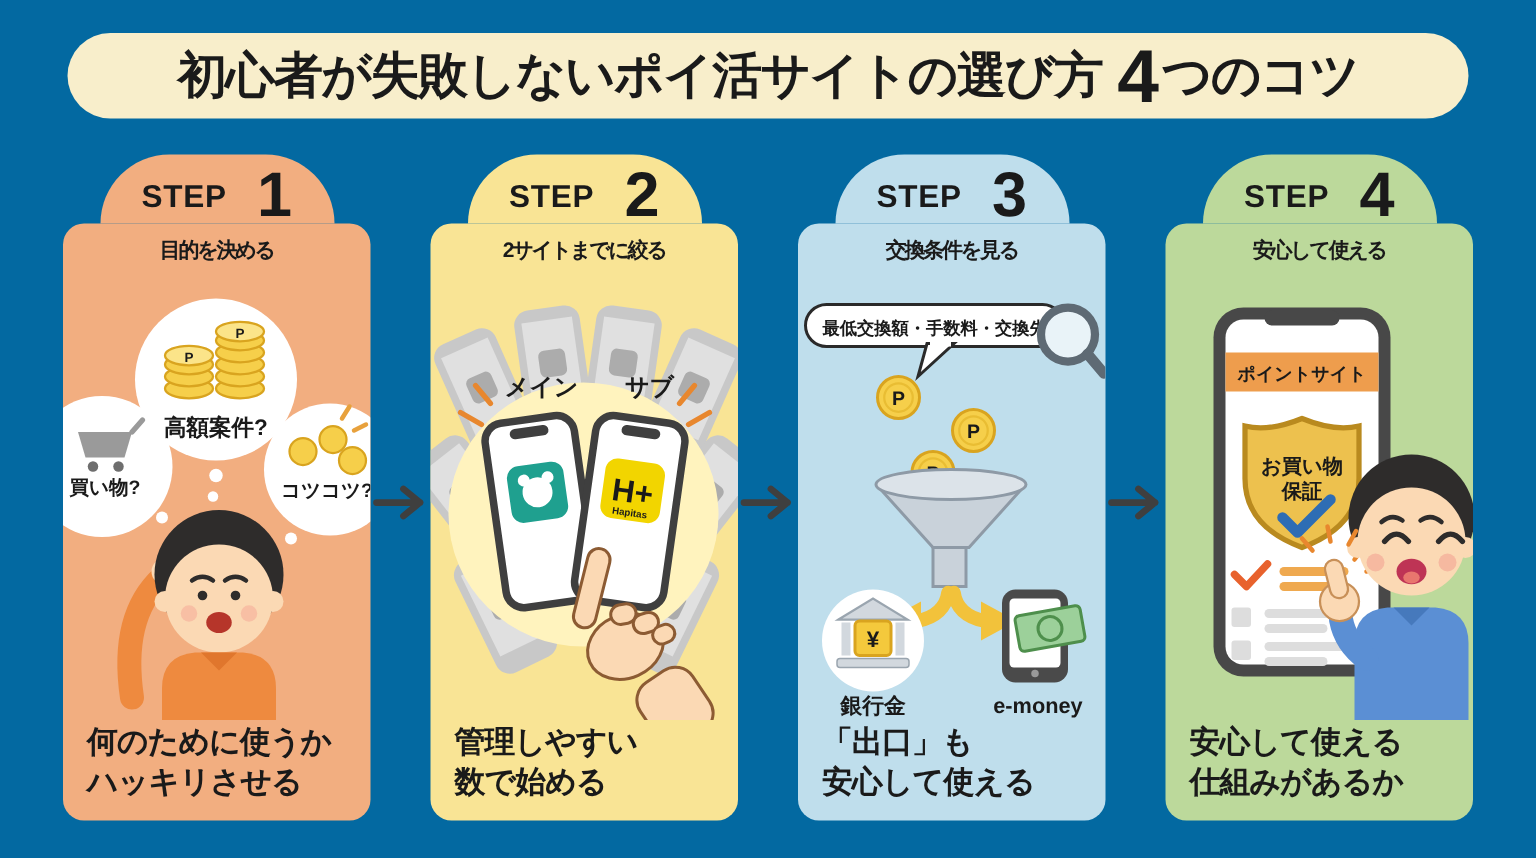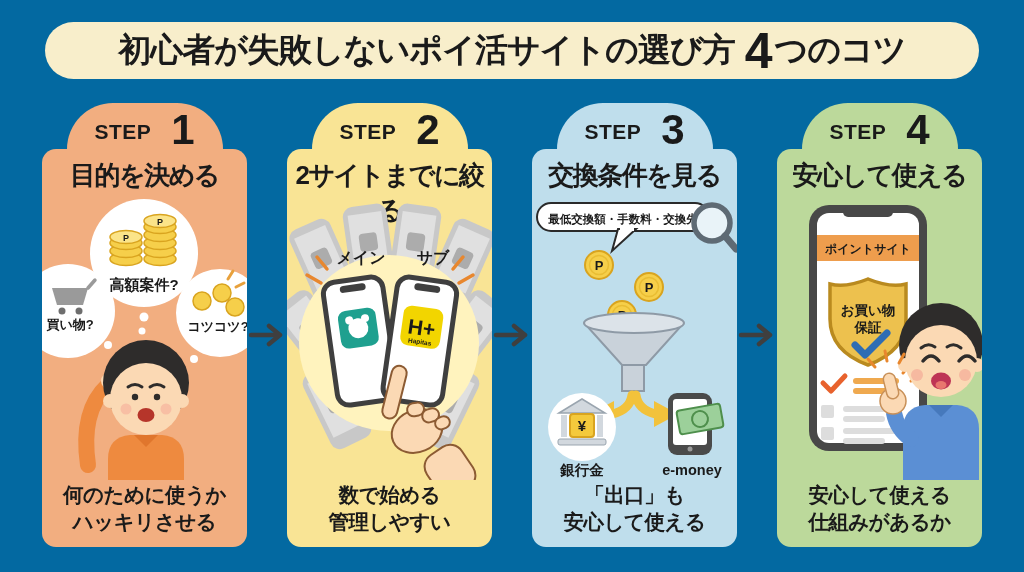--- a/index.html
+++ b/index.html
@@ -13,24 +13,24 @@
   .step-col{width:205px;}
   .tab{width:156px;height:46px;margin:0 auto;border-radius:80px 80px 0 0;
     display:flex;align-items:flex-end;justify-content:center;gap:20px;}
   .tab .step-word{font-size:21px;line-height:1;padding-bottom:7px;letter-spacing:.5px;}
   .tab .step-num{font-size:42px;line-height:.88;}
   .panel{position:relative;width:205px;height:398px;border-radius:14px;overflow:hidden;}
   .s1 .tab,.s1 .panel{background:#F2AE80;}
   .s2 .tab,.s2 .panel{background:#F9E495;}
   .s3 .tab,.s3 .panel{background:#BFDEEC;}
   .s4 .tab,.s4 .panel{background:#BCD99B;}
-  .heading{margin-top:9px;text-align:center;font-size:26px;letter-spacing:-1.5px;}
+  .heading{margin-top:9px;text-align:center;font-size:14px;letter-spacing:-1.5px;}
   .illus{position:absolute;left:0;top:46px;width:205px;height:285px;}
-  .caption{position:absolute;bottom:12px;width:100%;text-align:center;font-size:20.5px;
-    line-height:1.32;letter-spacing:-.5px;}
+  .caption{position:absolute;bottom:12px;width:100%;text-align:left;font-size:20.5px;
+    line-height:1.32;letter-spacing:-.5px;padding-left:16px;}
   .arrow-gap{width:40px;display:flex;justify-content:center;margin-top:219px;}
   svg text{font-family:"Liberation Sans","DejaVu Sans",sans-serif;font-weight:700;
     fill:#1A1A1A;text-anchor:middle;}
 </style>
 </head>
 <body>
 
 <div class="page">
 
   <div class="title-banner">
@@ -194,22 +194,22 @@
           <g fill="#FBD9B4" stroke="#8C5B33" stroke-width="2">
             <rect x="100" y="170" width="15" height="54" rx="7.5" transform="rotate(14 107 197)"></rect>
             <ellipse cx="130" cy="236" rx="26" ry="21" transform="rotate(-24 130 236)"></ellipse>
             <rect x="120" y="208" width="17" height="13" rx="6.5" transform="rotate(-10 128 214)"></rect>
             <rect x="135" y="214" width="17" height="13" rx="6.5" transform="rotate(-16 143 220)"></rect>
             <rect x="148" y="222" width="15" height="12" rx="6" transform="rotate(-22 155 228)"></rect>
             <rect x="142" y="252" width="42" height="48" rx="14" transform="rotate(-34 163 276)"></rect>
           </g>
         </svg>
         <div class="caption">
+          <div>管理しやすい</div>
           <div>数で始める</div>
-          <div>管理しやすい</div>
         </div>
       </div>
     </div>
 
     <div class="arrow-gap">
       <svg width="38" height="26" viewBox="0 0 38 26">
         <path d="M3,13 H32 M32,13 L21,4 M32,13 L21,22" stroke="#3F3F3F" stroke-width="4.5" fill="none" stroke-linecap="round" stroke-linejoin="round"></path>
       </svg>
     </div>
 

